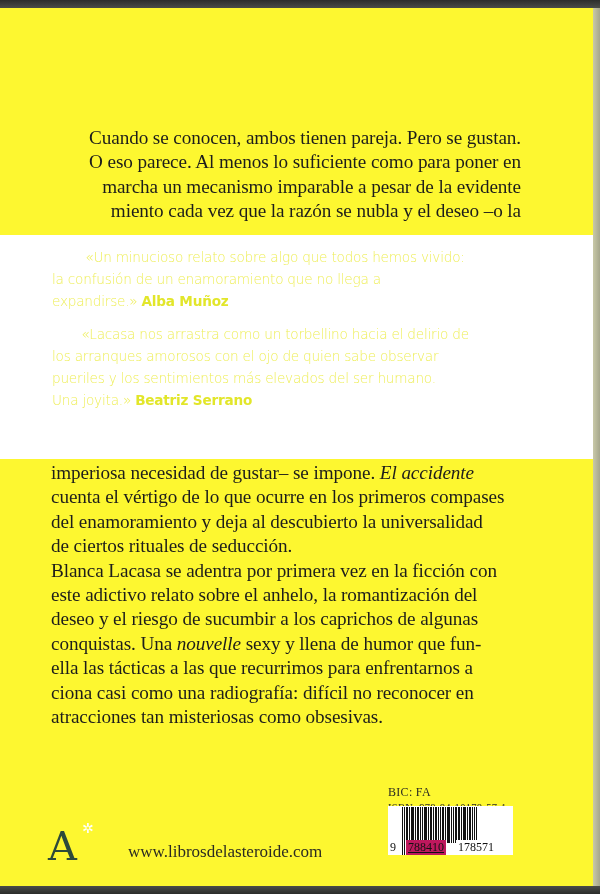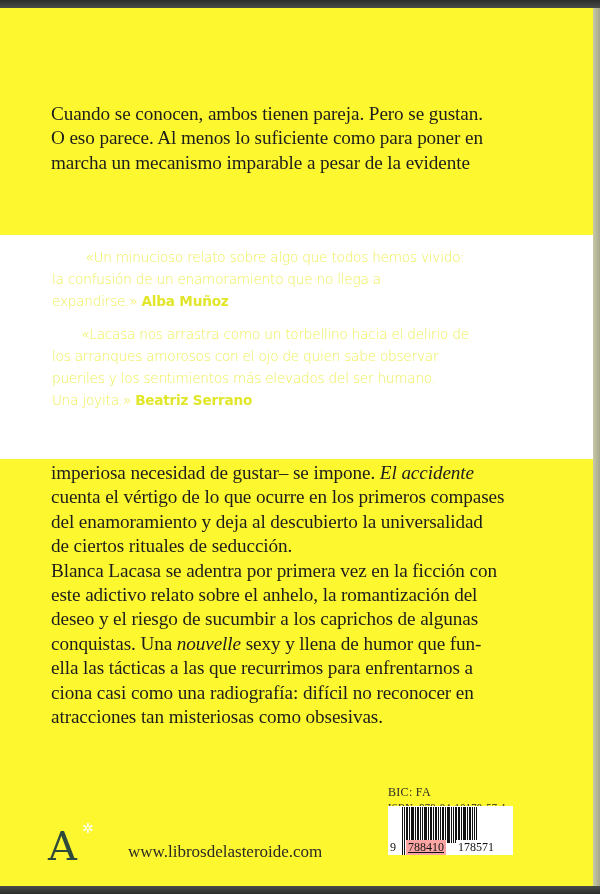--- a/index.html
+++ b/index.html
@@ -25,21 +25,21 @@
       background: linear-gradient(to bottom, #4a4c48, #2a2c2a);
     }
     .synopsis {
       position: absolute; left: 51px; width: 470px;
       font-family: "Liberation Serif", serif;
       font-size: 19.2px; line-height: 24.4px; color: #1d1d1b;
       letter-spacing: -0.1px;
     }
     .synopsis .line { display: block; white-space: nowrap; }
     .synopsis em { font-style: italic; }
-    #syn-top { top: 94px; }
+    #syn-top { top: 118px; text-align: right; }
     #syn-bottom { top: 453px; font-family: Liberation Serif, serif; }
 
     .quote-band {
       position: absolute; left: 0; top: 227px; width: 593px; height: 224px;
       background: #ffffff;
     }
     .quote {
       position: absolute; left: 45px; width: 460px;
       font-family: "DejaVu Sans", sans-serif;
       font-size: 13.6px; line-height: 21.9px; color: #eeee5a;
@@ -83,34 +83,35 @@
       position: absolute; left: 14px; top: 1px; width: 106px; height: 44px;
       display: flex; align-items: flex-start;
     }
     .bars span { display: block; background: #111; margin-right: 1px; }
     .barcode-digits {
       position: absolute; left: 2px; top: 33px; width: 121px;
       font-family: "Liberation Serif", serif; font-size: 12px; color: #111;
       display: flex;
     }
     .barcode-digits .d1 { width: 12px; }
-    .barcode-digits .g1 { background: #fca5a5; padding: 0 2px; margin-left: 4px; text-decoration: underline; }
+    .barcode-digits .g1 { background: #be185d; padding: 0 2px; margin-left: 4px; text-decoration: underline; }
     .barcode-digits .g2 { background: #fff; padding: 0 2px; margin-left: 10px; }
   </style>
 </head>
 <body>
 
 <div class="top-edge"></div>
 
 <div class="cover">
 
   <div class="synopsis" id="syn-top">
     <span class="line">Cuando se conocen, ambos tienen pareja. Pero se gustan.</span>
     <span class="line">O eso parece. Al menos lo suficiente como para poner en</span>
     <span class="line">marcha un mecanismo imparable a pesar de la evidente</span>
+    <span class="line">miento cada vez que la razón se nubla y el deseo –o la</span>
   </div>
 
   <div class="quote-band">
     <div class="quote" id="quote-1">
       <span class="line first">«Un minucioso relato sobre algo que todos hemos vivido:</span>
       <span class="line">la confusión de un enamoramiento que no llega a</span>
       <span class="line"><span>expandirse.» </span><span class="author">Alba Muñoz</span></span>
     </div>
     <div class="quote" id="quote-2">
       <span class="line first">«Lacasa nos arrastra como un torbellino hacia el delirio de</span>

